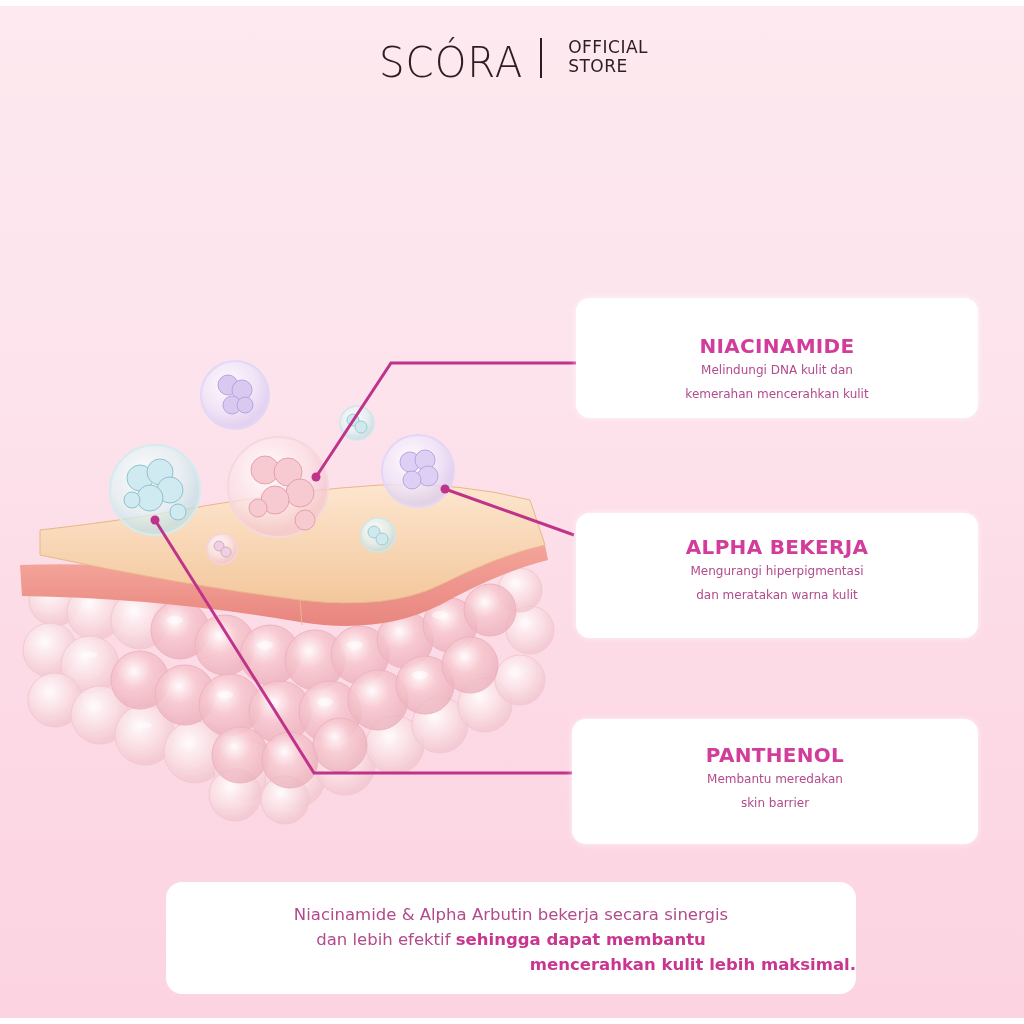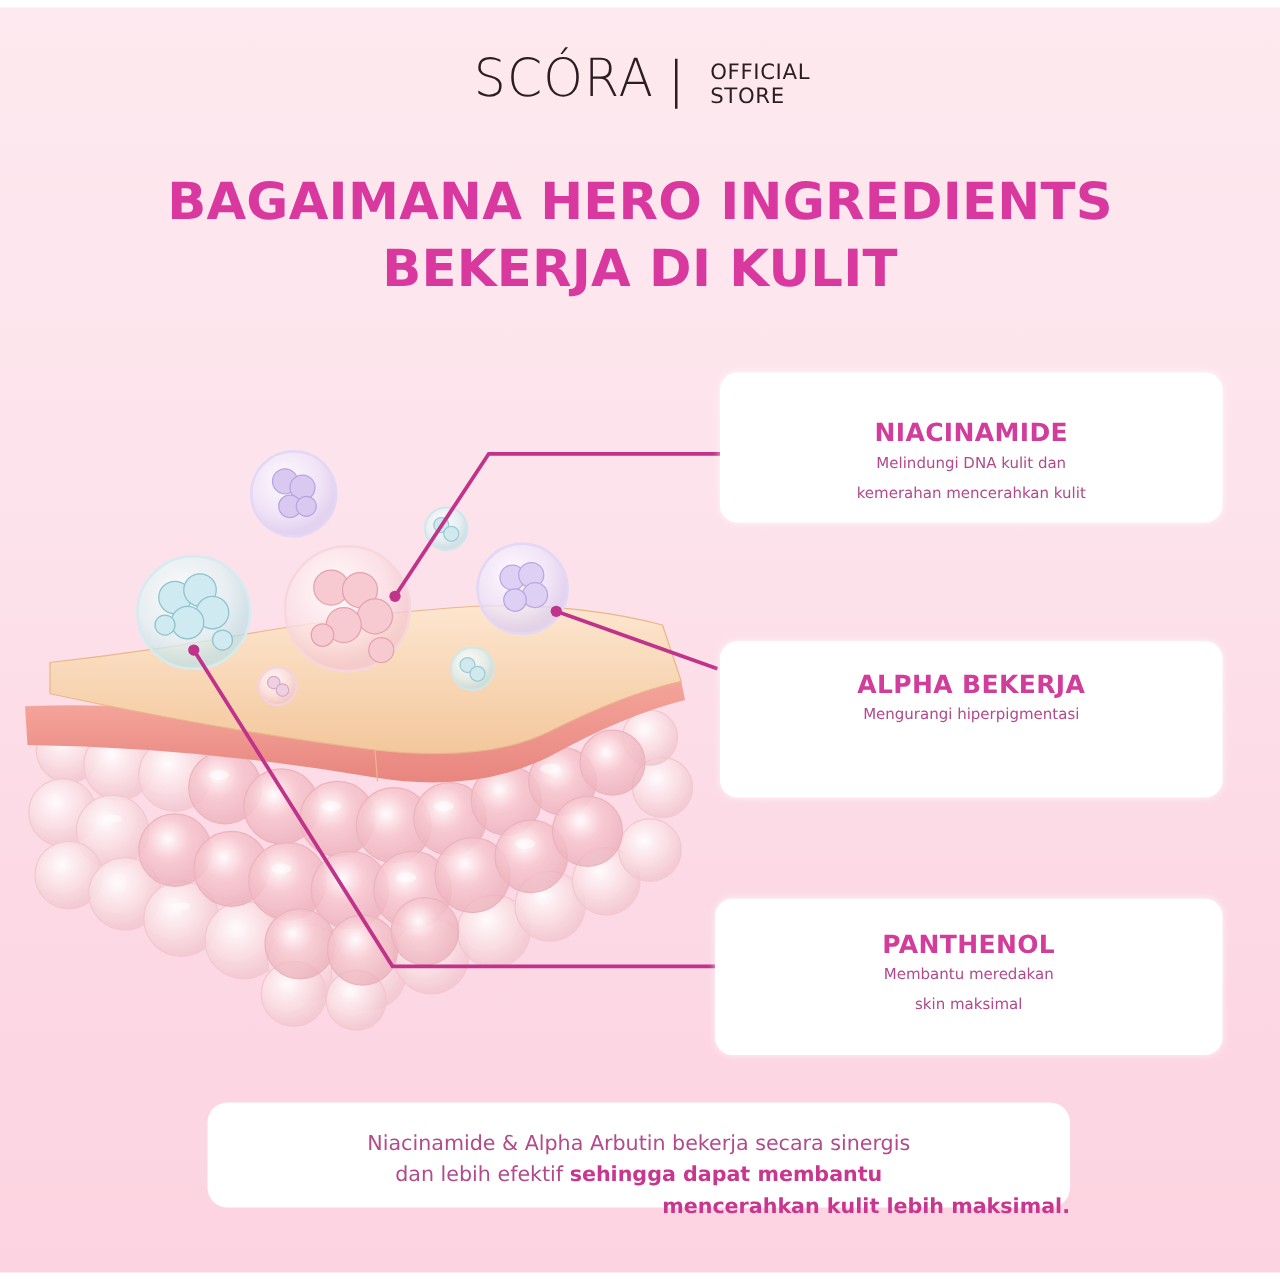--- a/index.html
+++ b/index.html
@@ -4,21 +4,21 @@
   <style>
     * { box-sizing: border-box; margin: 0; padding: 0; }
     html, body { width: 1024px; height: 1024px; overflow: hidden; background: #ffffff; }
     body { font-family: "DejaVu Sans", "Liberation Sans", sans-serif; position: relative; }
     .canvas {
       position: absolute; left: 0; top: 6px; width: 1024px; height: 1012px;
       background: linear-gradient(180deg, #fde9ef 0%, #fde4ec 35%, #fcd9e5 70%, #fcd4e1 100%);
       overflow: hidden;
     }
     
-    .brand { position: absolute; top: 32px; left: 0; width: 1024px; display: flex; justify-content: center; align-items: flex-end; }
+    .brand { position: absolute; top: 32px; left: 0; width: 1024px; display: flex; justify-content: center; align-items: flex-start; }
     .brand-name { font-family: "DejaVu Sans", sans-serif; font-size: 42px; letter-spacing: 1px; color: #2b1d22; font-weight: 300; transform: scaleX(0.96); }
     .brand-sep { width: 2px; height: 40px; background: #2b1d22; margin: 0 10px 0 14px; }
     .brand-sub { font-size: 17px; line-height: 19px; color: #2b1d22; letter-spacing: 0.5px; margin-left: 16px; }
     .brand-sub div { display: block; }
 
     .title { position: absolute; top: 128px; left: 0; width: 1024px; text-align: center; color: #d9399f;
       font-family: "DejaVu Sans", sans-serif; font-weight: bold; font-size: 41px; line-height: 54px; letter-spacing: 0.2px; }
     .title div { display: block; }
 
     
@@ -26,21 +26,21 @@
 
     
     .card { position: absolute; background: #ffffff; border-radius: 14px; text-align: center;
       box-shadow: 0 0 6px rgba(255,255,255,0.7); }
     .card .name { color: #d23c9a; font-weight: bold; font-size: 20px; letter-spacing: 0.3px; }
     .card .desc { color: #b24a8c; font-size: 12px; line-height: 24px; text-align: center; }
     .card-1 { left: 576px; top: 292px; width: 402px; height: 120px; padding-top: 36px; }
     .card-2 { left: 576px; top: 507px; width: 402px; height: 125px; padding-top: 22px; }
     .card-3 { left: 572px; top: 713px; width: 406px; height: 125px; padding-top: 24px; }
 
-    .summary { position: absolute; left: 166px; top: 876px; width: 690px; height: 84px; background: #ffffff;
+    .summary { position: absolute; left: 166px; top: 876px; width: 690px; height: 112px; background: #ffffff;
       border-radius: 16px; text-align: center; padding-top: 20px; color: #b24a8c; font-size: 16.5px; line-height: 25px; }
     .summary .bold { color: #c8368f; font-weight: bold; text-align: right; }
   </style>
 </head>
 <body>
 
 <div class="canvas">
 
   <svg class="illus" viewBox="0 6 1024 1012" width="1024" height="1012">
     <defs>
@@ -218,40 +218,37 @@
 
   <div class="brand">
     <span class="brand-name">SCÓRA</span>
     <span class="brand-sep"></span>
     <span class="brand-sub">
       <div>OFFICIAL</div>
       <div>STORE</div>
     </span>
   </div>
 
-  <div class="title">
-    <div>BAGAIMANA HERO INGREDIENTS</div>
-    <div>BEKERJA DI KULIT</div>
-  </div>
 
   <div class="card card-1">
     <div class="name">NIACINAMIDE</div>
     <div class="desc">Melindungi DNA kulit dan</div>
     <div class="desc">kemerahan mencerahkan kulit</div>
   </div>
 
   <div class="card card-2">
     <div class="name">ALPHA BEKERJA</div>
     <div class="desc">Mengurangi hiperpigmentasi</div>
+    <div class="desc">dan meratakan warna kulit</div>
   </div>
 
   <div class="card card-3">
     <div class="name">PANTHENOL</div>
     <div class="desc">Membantu meredakan</div>
-    <div class="desc">skin maksimal</div>
+    <div class="desc">skin barrier</div>
   </div>
 
   <div class="summary">
     <div>Niacinamide &amp; Alpha Arbutin bekerja secara sinergis</div>
     <div><span>dan lebih efektif </span><span class="bold">sehingga dapat membantu</span></div>
     <div class="bold">mencerahkan kulit lebih maksimal.</div>
   </div>
 
 </div>
 

